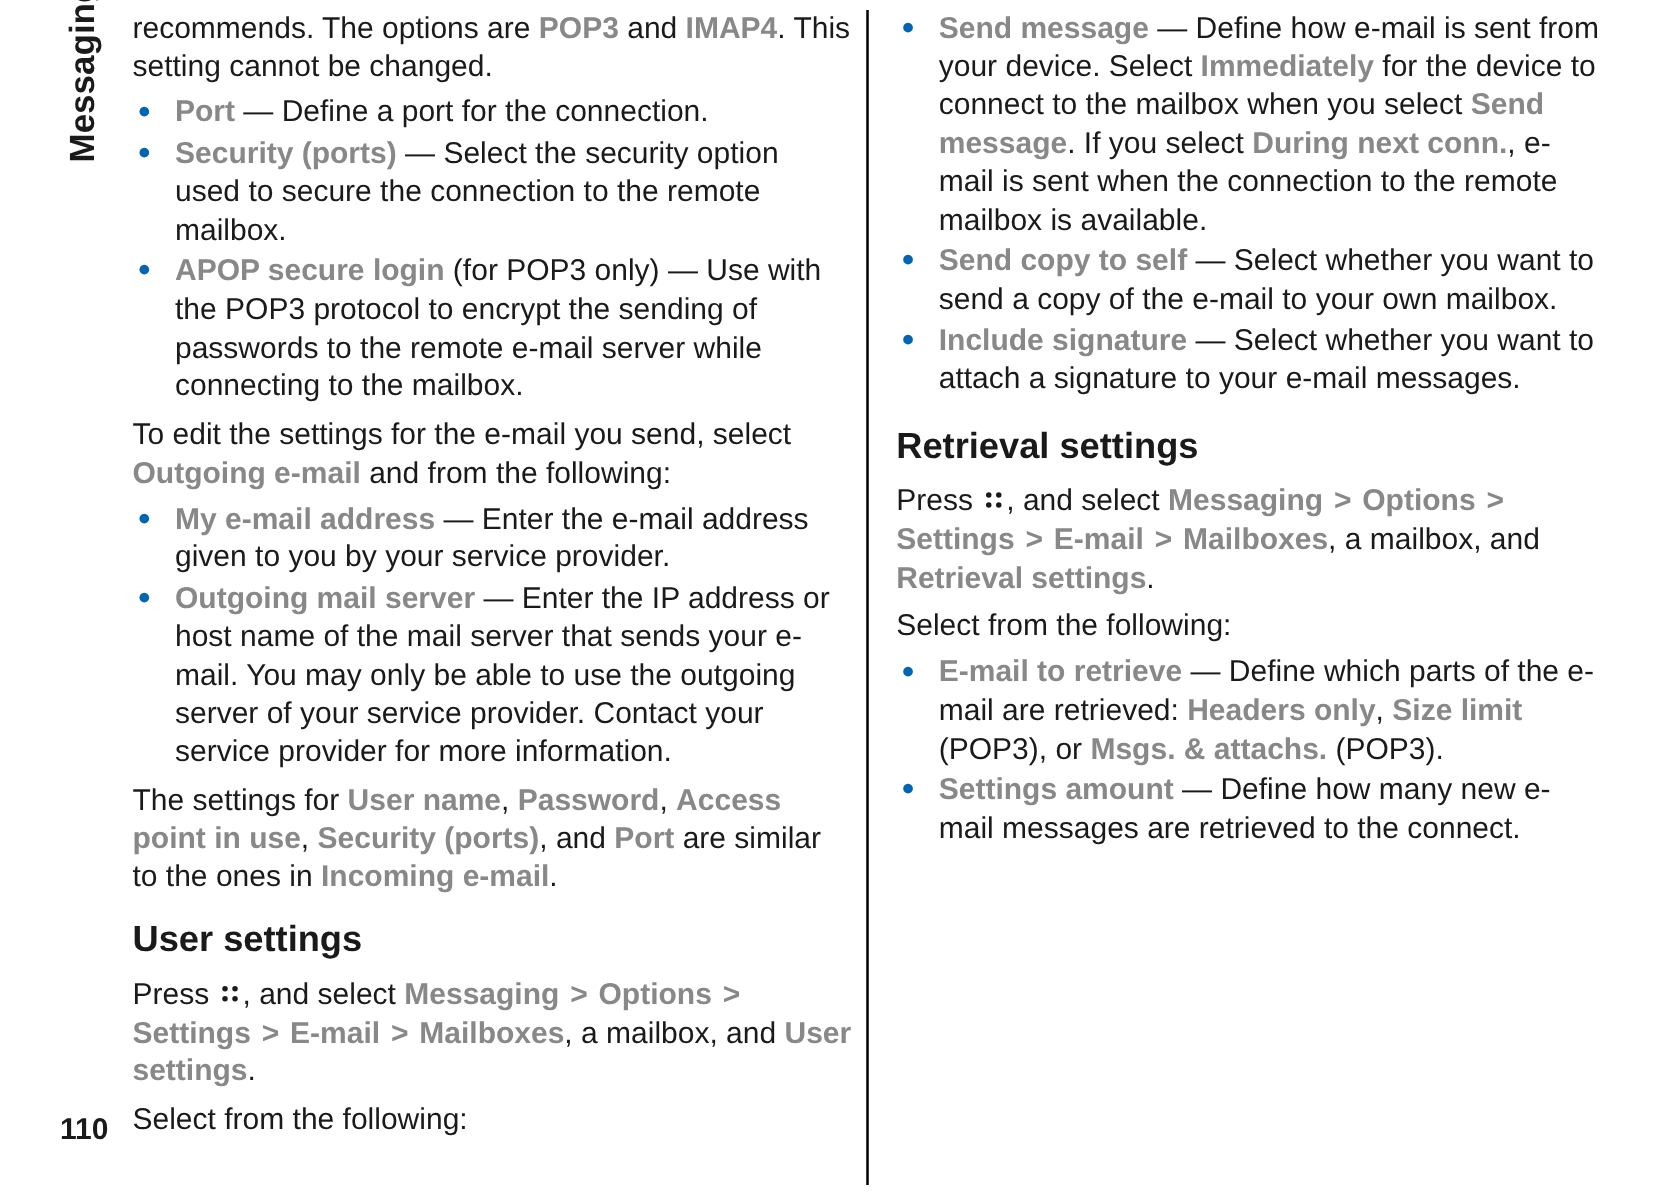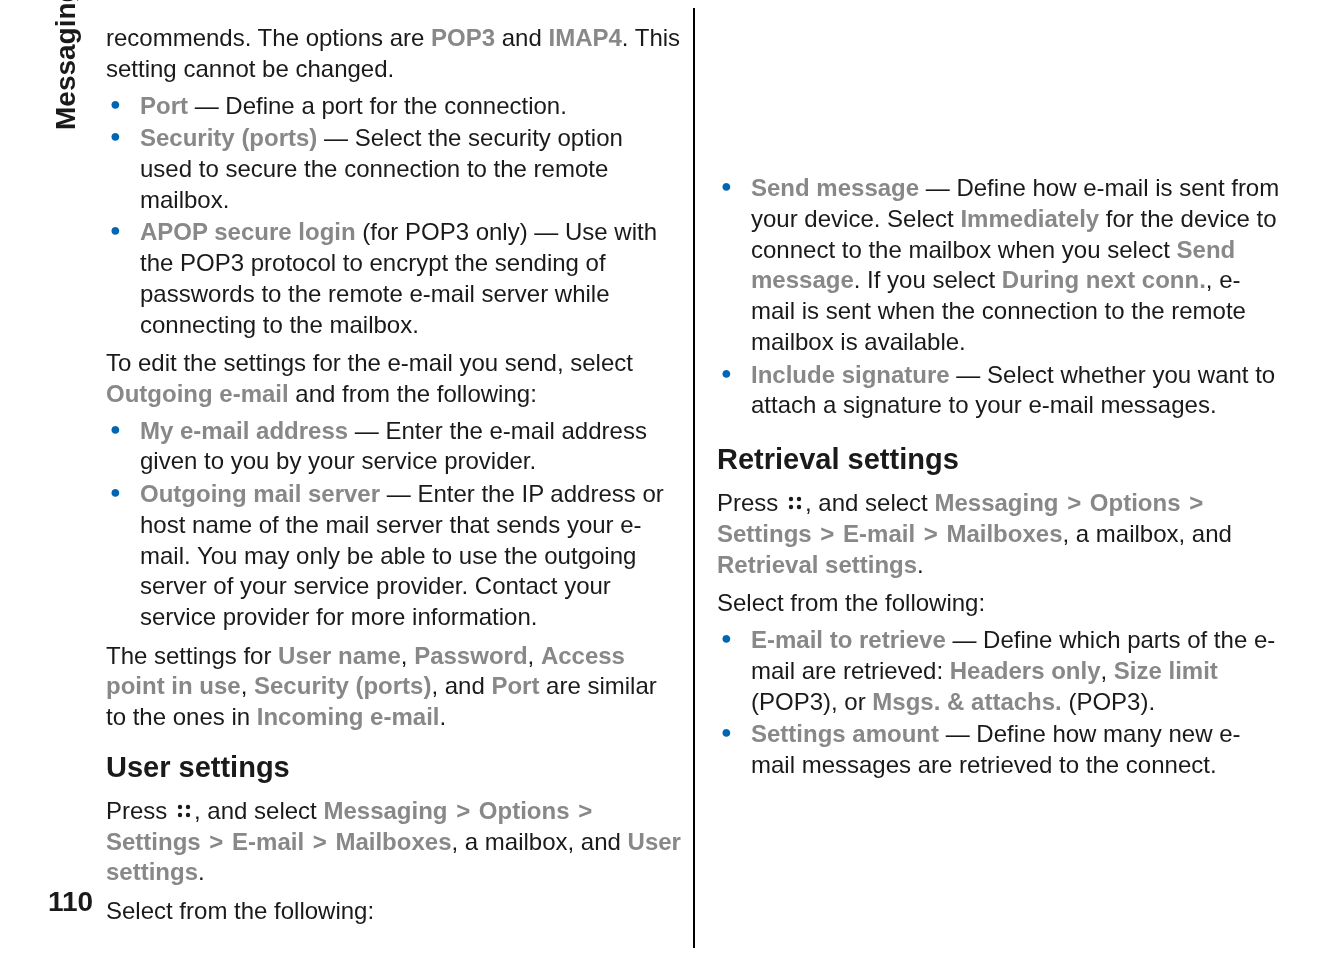--- a/index.html
+++ b/index.html
@@ -26,33 +26,32 @@
     transform-origin: left top;
     font-size: 28px;
     font-weight: bold;
     color: #1a1a1a;
     white-space: nowrap;
   }
   .page-number {
     position: absolute;
     left: 48px;
     bottom: 36px;
-    font-size: 28px;
+    font-size: 24px;
     font-weight: bold;
     color: #1a1a1a;
   }
   .content {
     position: absolute;
     left: 106px;
     top: 8px;
     width: 1200px;
     height: 940px;
     display: flex;
     gap: 12px;
-    align-items: center;
   }
   .column {
     width: 575px;
     font-size: 24px;
     line-height: 1.28;
     color: #1a1a1a;
   }
   .column.right { padding-left: 10px; }
   .divider {
     width: 2px;
@@ -138,20 +137,21 @@
 
     <p class="block">Select from the following:</p>
   </div>
 
   <div class="divider"></div>
 
   <div class="column right">
 
     <ul>
       <li><span class="bold-label">Send message</span><span> — Define how e-mail is sent from your device. Select </span><span class="bold-label">Immediately</span><span> for the device to connect to the mailbox when you select </span><span class="bold-label">Send message</span><span>. If you select </span><span class="bold-label">During next conn.</span><span>, e-mail is sent when the connection to the remote mailbox is available.</span></li>
+      <li><span class="bold-label">Send copy to self</span><span> — Select whether you want to send a copy of the e-mail to your own mailbox.</span></li>
       <li><span class="bold-label">Include signature</span><span> — Select whether you want to attach a signature to your e-mail messages.</span></li>
     </ul>
 
     <h2 class="section">Retrieval settings</h2>
 
     <p>
       <span>Press </span><span class="menu-icon"><svg viewBox="0 0 20 20">
             <circle cx="6" cy="6" r="2.2" fill="#1a1a1a"></circle>
             <circle cx="14" cy="6" r="2.2" fill="#1a1a1a"></circle>
             <circle cx="6" cy="14" r="2.2" fill="#1a1a1a"></circle>

